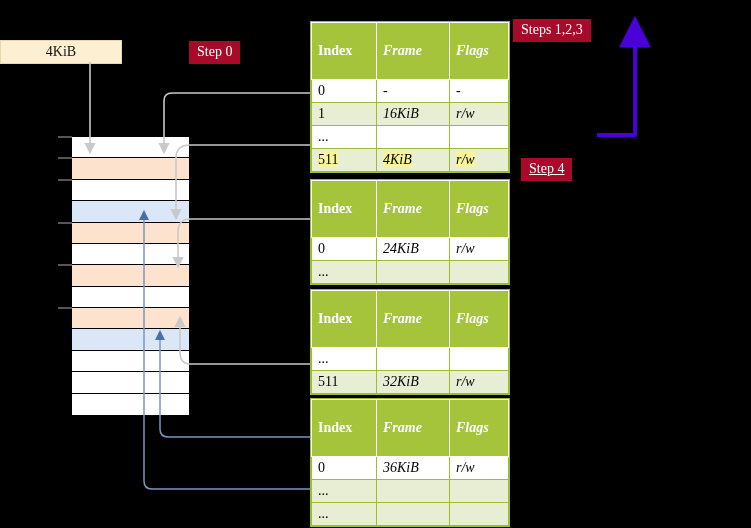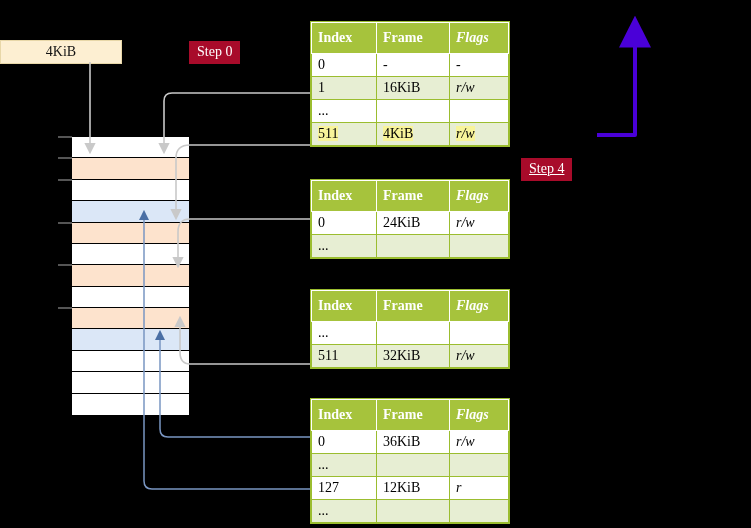--- a/index.html
+++ b/index.html
@@ -27,47 +27,50 @@
   .mem .cell:last-child{border-bottom:none;}
   .mem .cell.peach{background:#fde3cd;}
   .mem .cell.blue{background:#dbe7f7;}
   .tick{position:absolute;left:58px;width:14px;height:0;border-top:2px solid #555;}
 
   
   .ptable{position:absolute;border:1px solid #9bbd2f;border-collapse:collapse;
           background:#fff;font-size:14px;}
   .ptable table{border-collapse:collapse;}
   .ptable th{background:#a6c33c;color:#fff;font-weight:bold;text-align:left;
-             padding:7px 6px;border:1px solid #fff;font-size:14px;}
+             padding:20px 6px;border:1px solid #fff;font-size:14px;}
   .ptable td{padding:3px 6px;border:1px solid #9bbd2f;color:#000;
              height:16px;vertical-align:middle;}
   .ptable tr.alt td{background:#e7eed3;}
   .ptable tr.plain td{background:#fff;}
   .c-index{width:52px;}
-  .c-frame{width:60px;}
+  .c-frame{width:60px;font-style:italic;}
   .c-flags{width:46px;font-style:italic;}
   .hl{background:#f8f49a;}
 
   
   svg.wires{position:absolute;left:0;top:0;width:751px;height:528px;
             pointer-events:none;}
 </style>
 </head>
 <body>
 
 <div class="stage">
 
   <div class="kib-box">
     <span>4KiB</span>
   </div>
 
   <div class="badge red" style="left:189px;top:41px;">
     <span>Step 0</span>
   </div>
 
+  <div class="badge red" style="left:513px;top:19px;">
+    <span>Steps 1,2,3</span>
+  </div>
 
 
   <div class="badge red" style="left:521px;top:158px;text-decoration:underline;">
     <span>Step 4</span>
   </div>
 
   <div class="mem" id="mem">
       <div class="cell" style="height: 21.3846px;"></div>
       <div class="cell peach" style="height: 21.3846px;"></div>
       <div class="cell" style="height: 21.3846px;"></div>
@@ -182,25 +185,20 @@
         <tbody>
           <tr class="plain">
             <td class="c-index"><span>0</span></td>
             <td class="c-frame"><span>36KiB</span></td>
             <td class="c-flags"><span>r/w</span></td>
           </tr>
           <tr class="alt">
             <td class="c-index"><span>...</span></td>
             <td class="c-frame"></td>
             <td class="c-flags"></td>
-          </tr>
-          <tr class="plain">
-            <td class="c-index"><span>127</span></td>
-            <td class="c-frame"><span>12KiB</span></td>
-            <td class="c-flags"><span>r</span></td>
           </tr>
           <tr class="alt">
             <td class="c-index"><span>...</span></td>
             <td class="c-frame"></td>
             <td class="c-flags"></td>
           </tr>
         </tbody>
       </table>
     </div>
 

